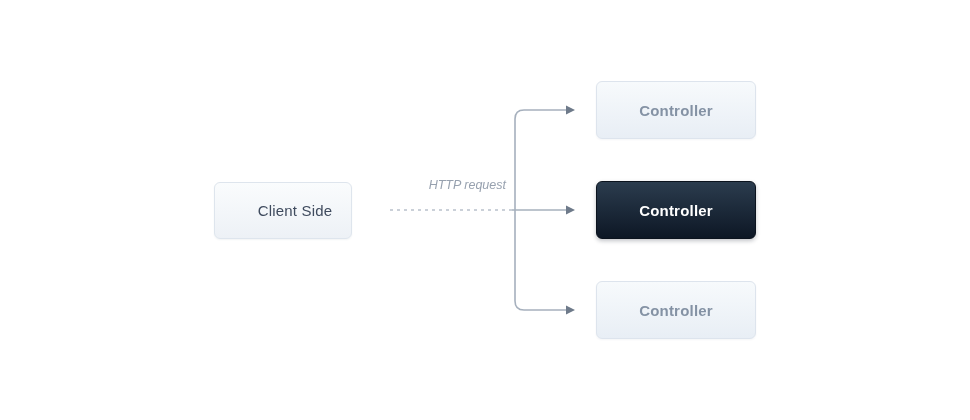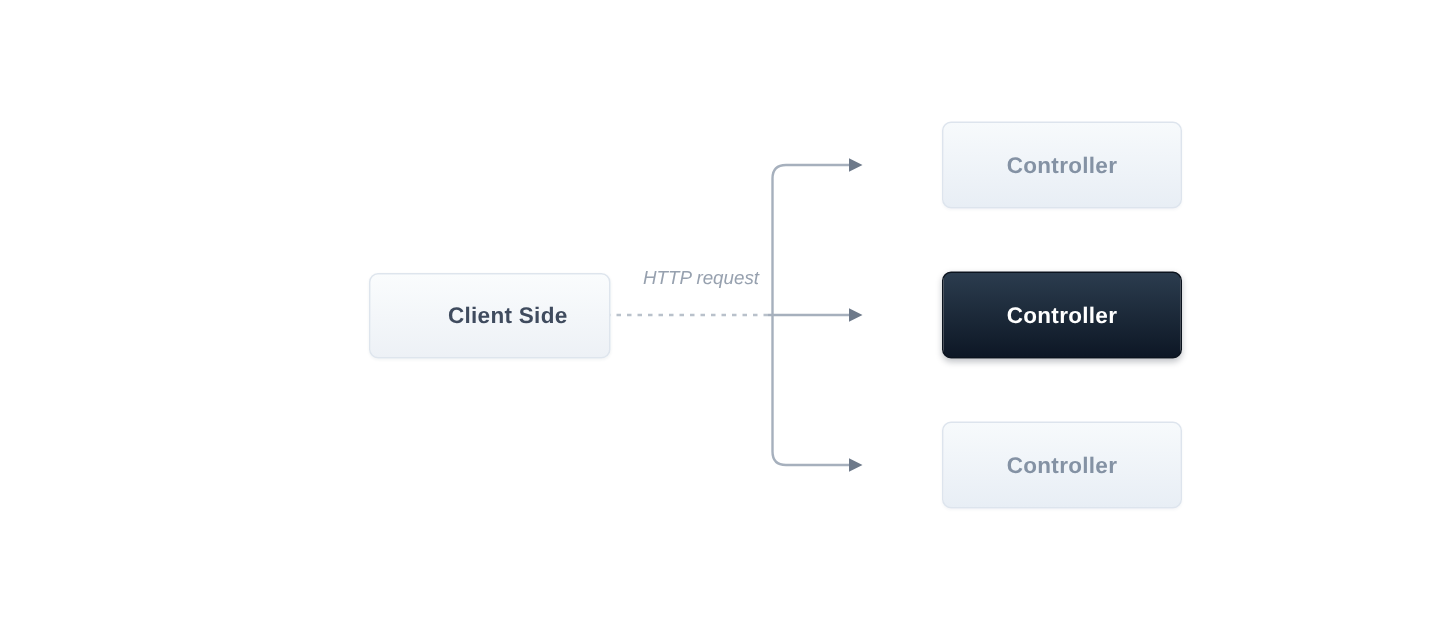--- a/index.html
+++ b/index.html
@@ -17,30 +17,29 @@
     height: 420px;
   }
   .node {
     position: absolute;
     display: flex;
     align-items: center;
     justify-content: center;
     border-radius: 6px;
     font-size: 15px;
     letter-spacing: 0.2px;
-    margin-left: 32px;
   }
   .node-client {
     left: 214px; top: 182px;
-    width: 161px; height: 57px;
+    width: 138px; height: 57px;
     background: linear-gradient(180deg, #fafcfd 0%, #edf1f6 100%);
     border: 1px solid #dee5ed;
     box-shadow: 0 1px 2px rgba(40, 60, 90, 0.06);
     color: #3f4b5e;
-    font-weight: 700;
+    font-weight: 400;
     padding-left: 24px;
   }
   .node-controller-light {
     left: 596px;
     width: 160px; height: 58px;
     background: linear-gradient(180deg, #f7fafc 0%, #e8eef5 100%);
     border: 1px solid #dde4ed;
     box-shadow: 0 1px 2px rgba(40, 60, 90, 0.05);
     color: #8492a4;
     font-weight: 600;

